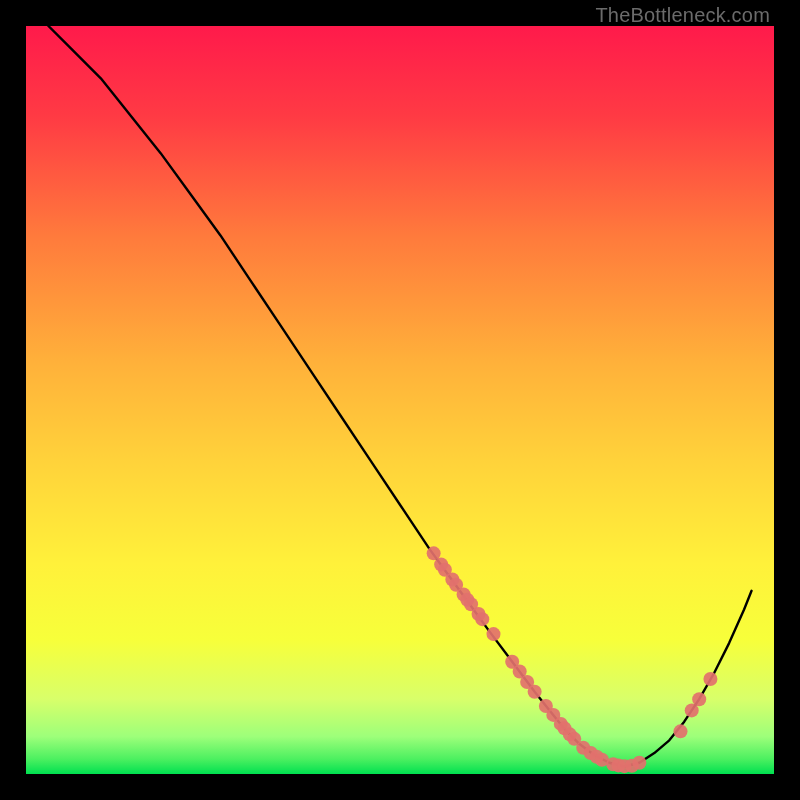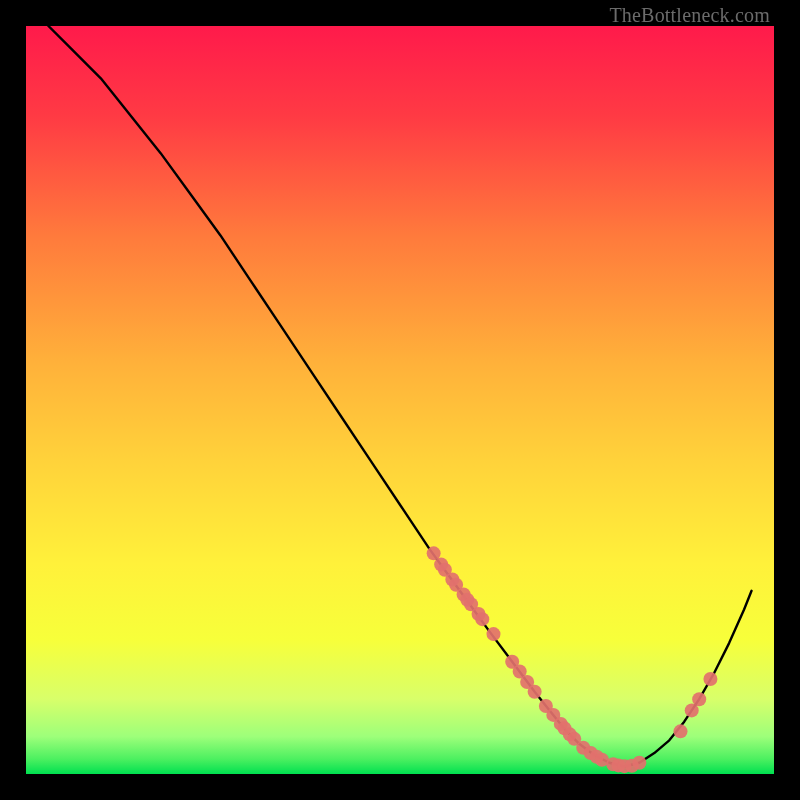--- a/index.html
+++ b/index.html
@@ -27,21 +27,21 @@
     height: 748px;
   }
   .watermark {
     position: absolute;
     top: 4px;
     right: 30px;
     color: #6b6b6b;
     font-size: 20px;
     font-weight: 500;
     letter-spacing: 0.2px;
-    font-family: Liberation Serif, serif;
+    font-family: Liberation Sans, sans-serif;
   }
   svg {
     display: block;
   }
 </style>
 </head>
 <body>
 
 <div class="frame">
   <svg class="plot-area" viewBox="0 0 748 748" width="748" height="748" preserveAspectRatio="none">

